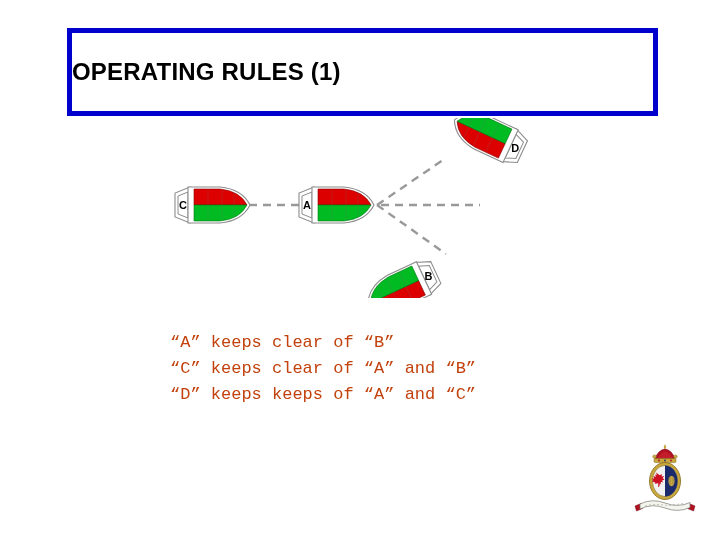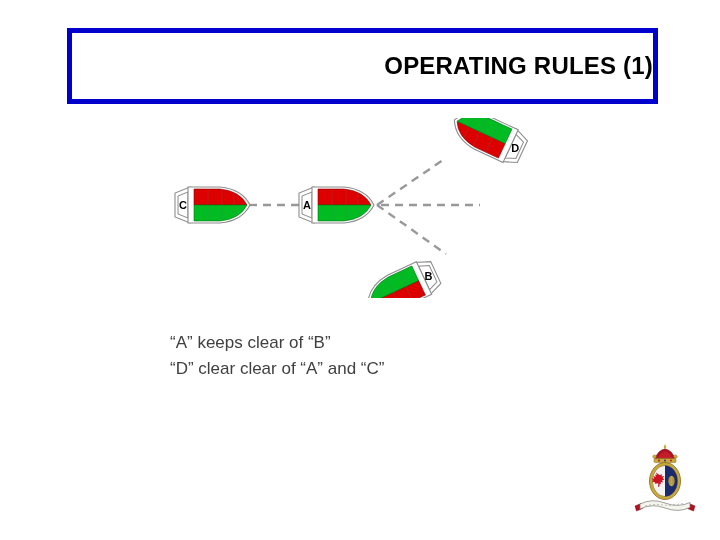--- a/index.html
+++ b/index.html
@@ -15,27 +15,27 @@
     overflow: hidden;
     font-family: "Liberation Sans", sans-serif;
   }
 
   
   #title-box {
     position: absolute;
     left: 67px;
     top: 28px;
     width: 591px;
-    height: 76px;
+    height: 88px;
     box-sizing: border-box;
     border: 5px solid #0000cc;
     background: #ffffff;
     display: flex;
     align-items: center;
-    justify-content: flex-end;
+    justify-content: flex-start;
   }
   #title-text {
     font-family: "Liberation Sans", sans-serif;
     font-size: 24px;
     font-weight: bold;
     color: #000000;
     letter-spacing: 0.2px;
     white-space: nowrap;
   }
 
@@ -50,24 +50,24 @@
   #diagram svg { display: block; }
 
   
   #rules {
     position: absolute;
     left: 170px;
     top: 330px;
     width: 420px;
   }
   .rule-line {
-    font-family: Liberation Sans, sans-serif;
+    font-family: Liberation Mono, monospace;
     font-size: 17px;
     line-height: 26px;
-    color: #404040;
+    color: #c2410c;
     white-space: nowrap;
   }
 
   
   #crest {
     position: absolute;
     left: 632px;
     top: 443px;
     width: 66px;
     height: 82px;
@@ -134,21 +134,22 @@
 
       <g transform="translate(296,174) rotate(-205)">
         <use href="#boat-east"></use>
         <text x="9" y="26" font-family="Liberation Sans, sans-serif" font-size="11" font-weight="bold" text-anchor="middle" fill="#000000" transform="rotate(205 9 22)">B</text>
       </g>
     </svg>
   </div>
 
   <div id="rules">
     <div class="rule-line">“A” keeps clear of “B”</div>
-    <div class="rule-line">“D” clear clear of “A” and “C”</div>
+    <div class="rule-line">“C” keeps clear of “A” and “B”</div>
+    <div class="rule-line">“D” keeps keeps of “A” and “C”</div>
   </div>
 
   <div id="crest">
     <svg width="66" height="82" viewBox="0 0 66 82" xmlns="http://www.w3.org/2000/svg">
 
       <g>
 
         <path d="M33,1 L34.4,4 L33,6.6 L31.6,4 Z" fill="#C8A83C"></path>
 
         <path d="M23,16 Q26,7 33,6 Q40,7 43,16 Z" fill="#B01020" stroke="#7a0a14" stroke-width="0.6"></path>

